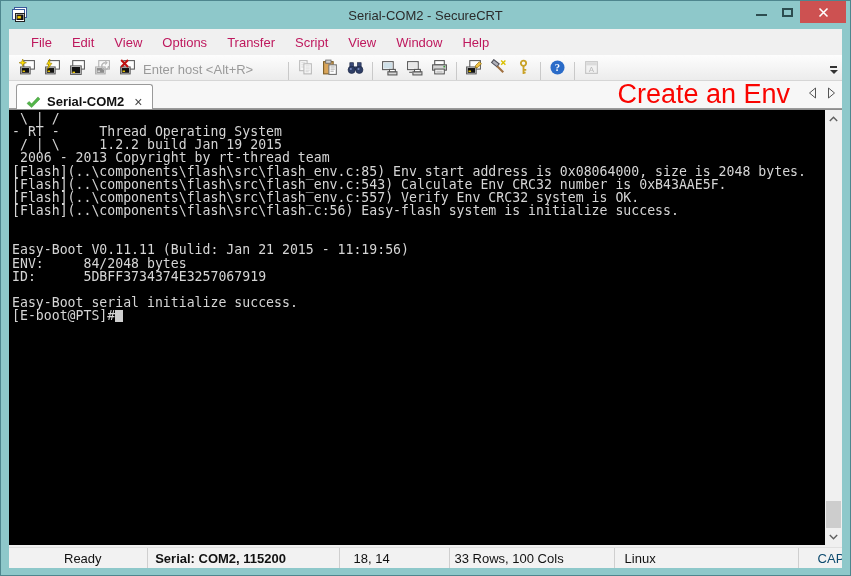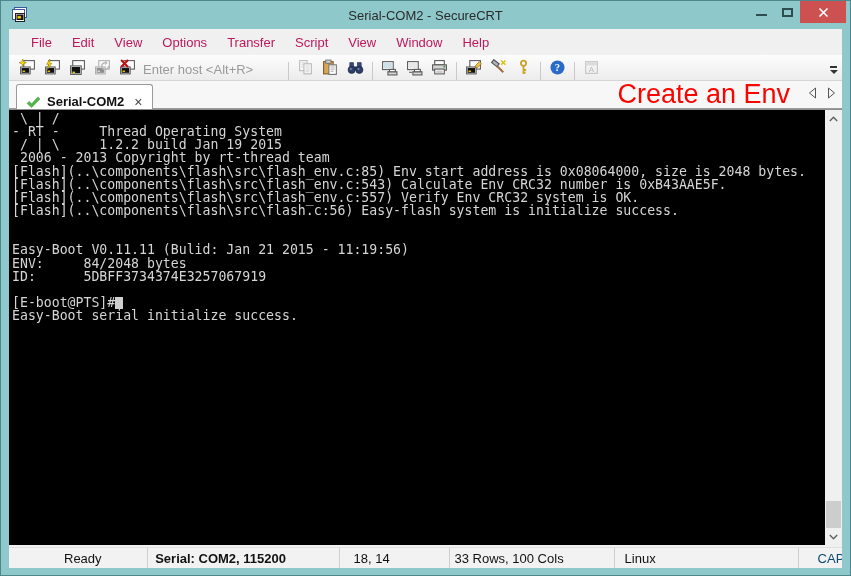--- a/index.html
+++ b/index.html
@@ -334,22 +334,22 @@
           <div class="trow">[Flash](..\components\flash\src\flash_env.c:85) Env start address is 0x08064000, size is 2048 bytes.</div>
           <div class="trow">[Flash](..\components\flash\src\flash_env.c:543) Calculate Env CRC32 number is 0xB43AAE5F.</div>
           <div class="trow">[Flash](..\components\flash\src\flash_env.c:557) Verify Env CRC32 system is OK.</div>
           <div class="trow">[Flash](..\components\flash\src\flash.c:56) Easy-flash system is initialize success.</div>
           <div class="trow"></div>
           <div class="trow"></div>
           <div class="trow">Easy-Boot V0.11.11 (Bulid: Jan 21 2015 - 11:19:56)</div>
           <div class="trow">ENV:     84/2048 bytes</div>
           <div class="trow">ID:      5DBFF3734374E3257067919</div>
           <div class="trow"></div>
+          <div class="trow">Easy-Boot serial initialize success.</div>
           <div class="trow">[E-boot@PTS]#<span class="cursor"></span></div>
-          <div class="trow">Easy-Boot serial initialize success.</div>
         </div>
       <div class="scrollbar">
         <div class="sb-btn">
           <svg viewBox="0 0 9 6">
             <path d="M.8 5 4.5 1.2 8.2 5" fill="none" stroke="#606060" stroke-width="1.4"></path>
             </svg>
         </div>
         <div class="sb-track">
           <div class="sb-thumb"></div>
         </div>

